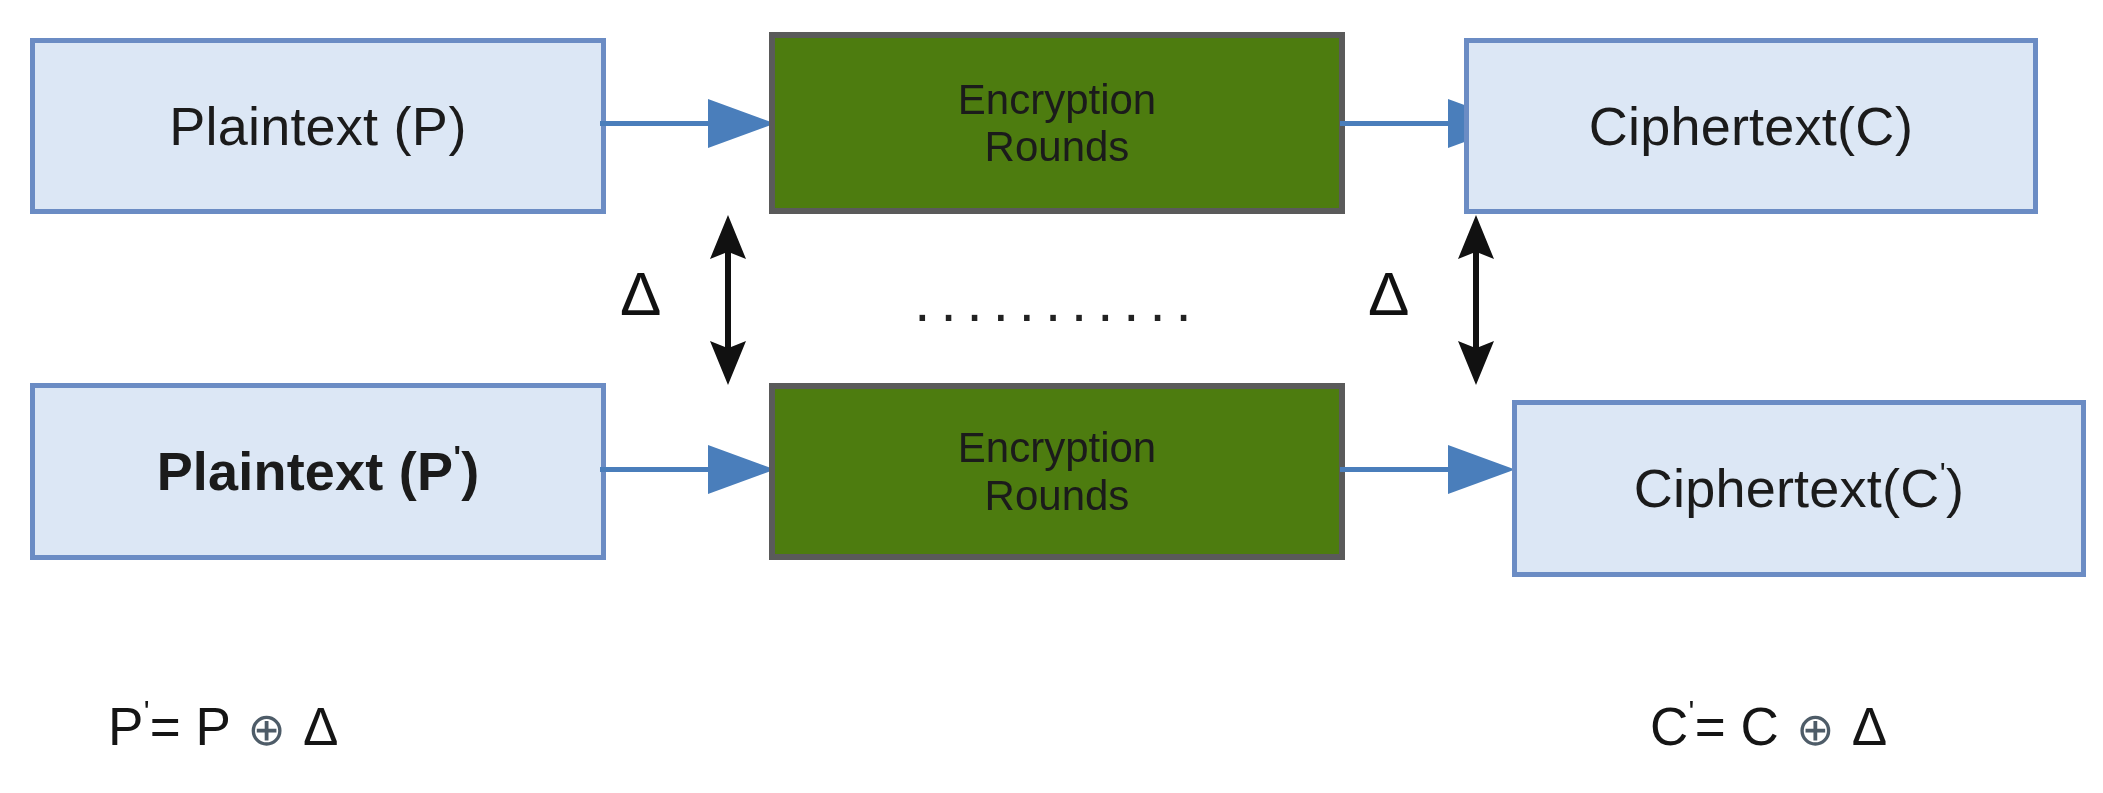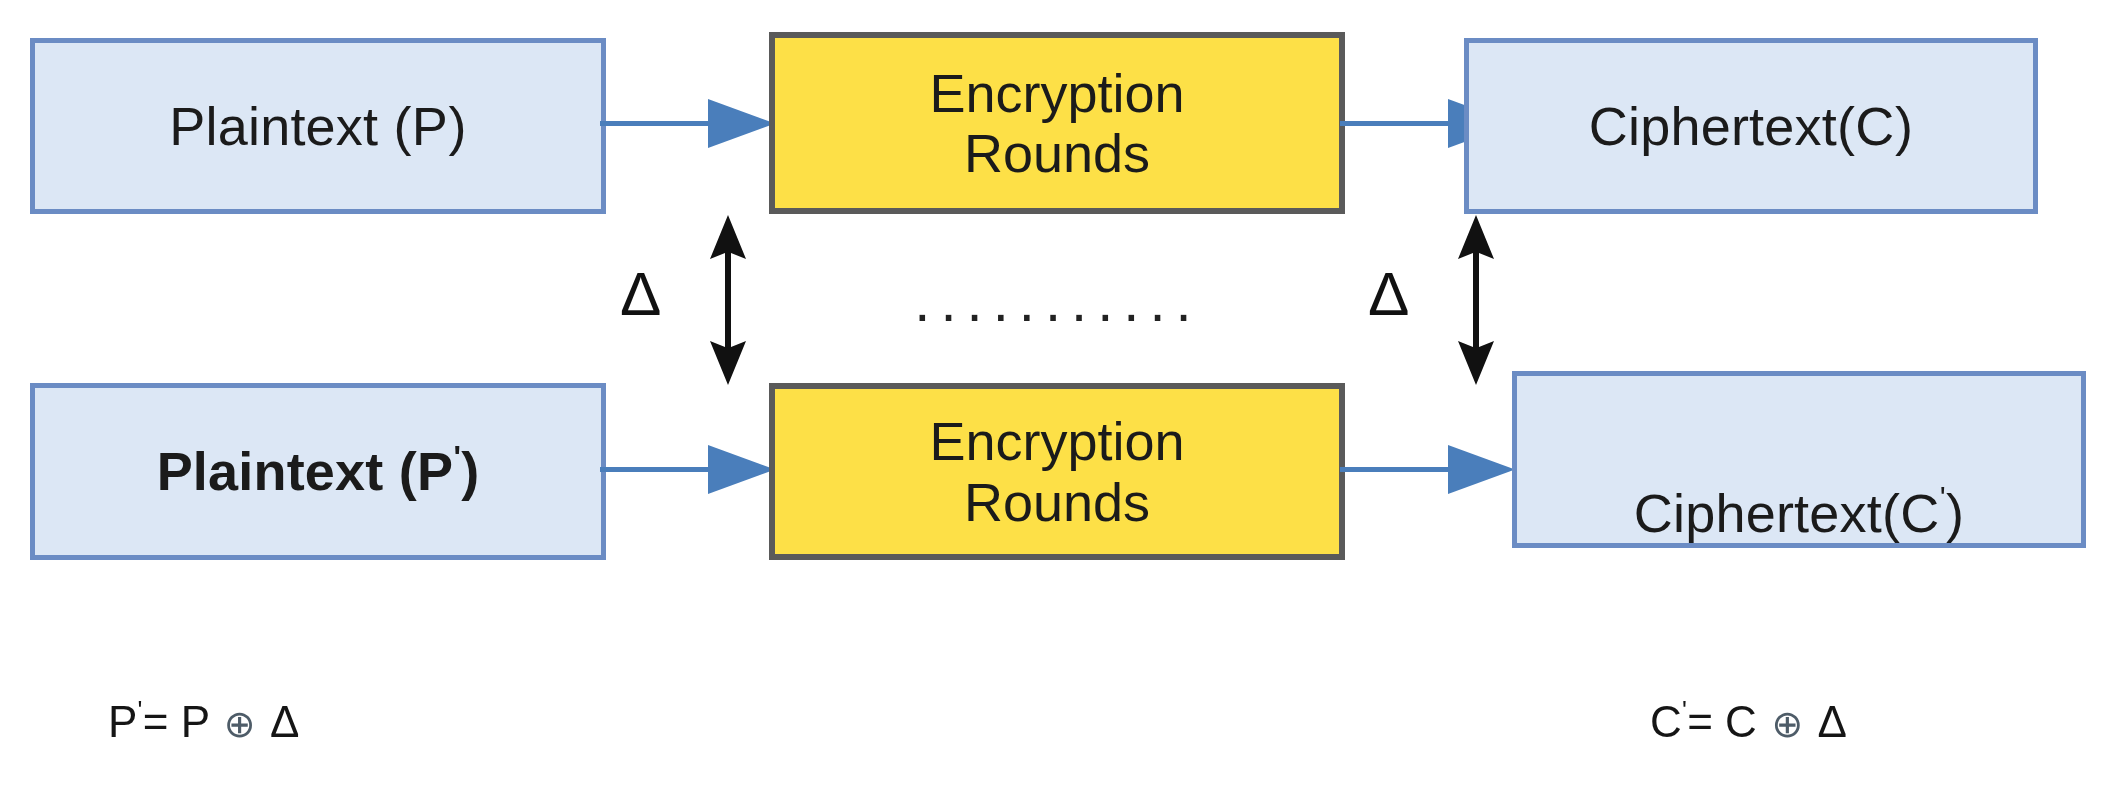--- a/index.html
+++ b/index.html
@@ -29,23 +29,23 @@
     color: #1b1b1b;
     line-height: 1.12;
   }
   .box-data {
     background: #dce7f5;
     border: 5px solid #6b8cc4;
     font-size: 54px;
     letter-spacing: 0.2px;
   }
   .box-process {
-    background: #fde047;
+    background: #4d7c0f;
     border: 6px solid #5a5a5a;
-    font-size: 54px;
+    font-size: 42px;
   }
   .box-process .lines {
     display: block;
     white-space: pre-line;
   }
 
   .prime {
     font-size: 0.58em;
     vertical-align: super;
     position: relative;
@@ -79,21 +79,21 @@
     font-size: 58px;
     color: #222222;
     letter-spacing: 10px;
     line-height: 1;
     white-space: nowrap;
   }
 
   
   .formula {
     position: absolute;
-    font-size: 44px;
+    font-size: 53px;
     color: #151515;
     white-space: nowrap;
     line-height: 1;
   }
   .formula .op {
     color: #4e5c68;
     font-size: 0.86em;
     padding: 0 0.06em;
   }
   .formula .sym { color: #151515; }
@@ -164,21 +164,21 @@
     <span class="lines"><span>Encryption</span><br><span>Rounds</span></span>
   </div>
 
   <div class="harrow" style="left:1340px; top:442px; width:180px; height:60px;">
     <svg width="180" height="60" viewBox="0 0 180 60">
       <path d="M0 25 L118 25 L118 30 L0 30 Z" fill="#4a7ebb"></path>
       <path d="M108 3 L175 27.5 L108 52 Z" fill="#4a7ebb"></path>
     </svg>
   </div>
 
-  <div class="box box-data" style="left:1512px; top:371px; width:574px; height:177px;align-items:flex-end;">
+  <div class="box box-data" style="left:1512px; top:400px; width:574px; height:177px;">
     <span><span>Ciphertext(C</span><span class="prime">'</span><span>)</span></span>
   </div>
 
   <div class="formula" style="left:108px; top:700px;">
     <span class="sym">P</span><span class="prime">'</span><span class="sym">=</span>
     <span class="sym">P</span>
     <span class="op">⊕</span>
     <span class="sym">Δ</span>
   </div>
 

